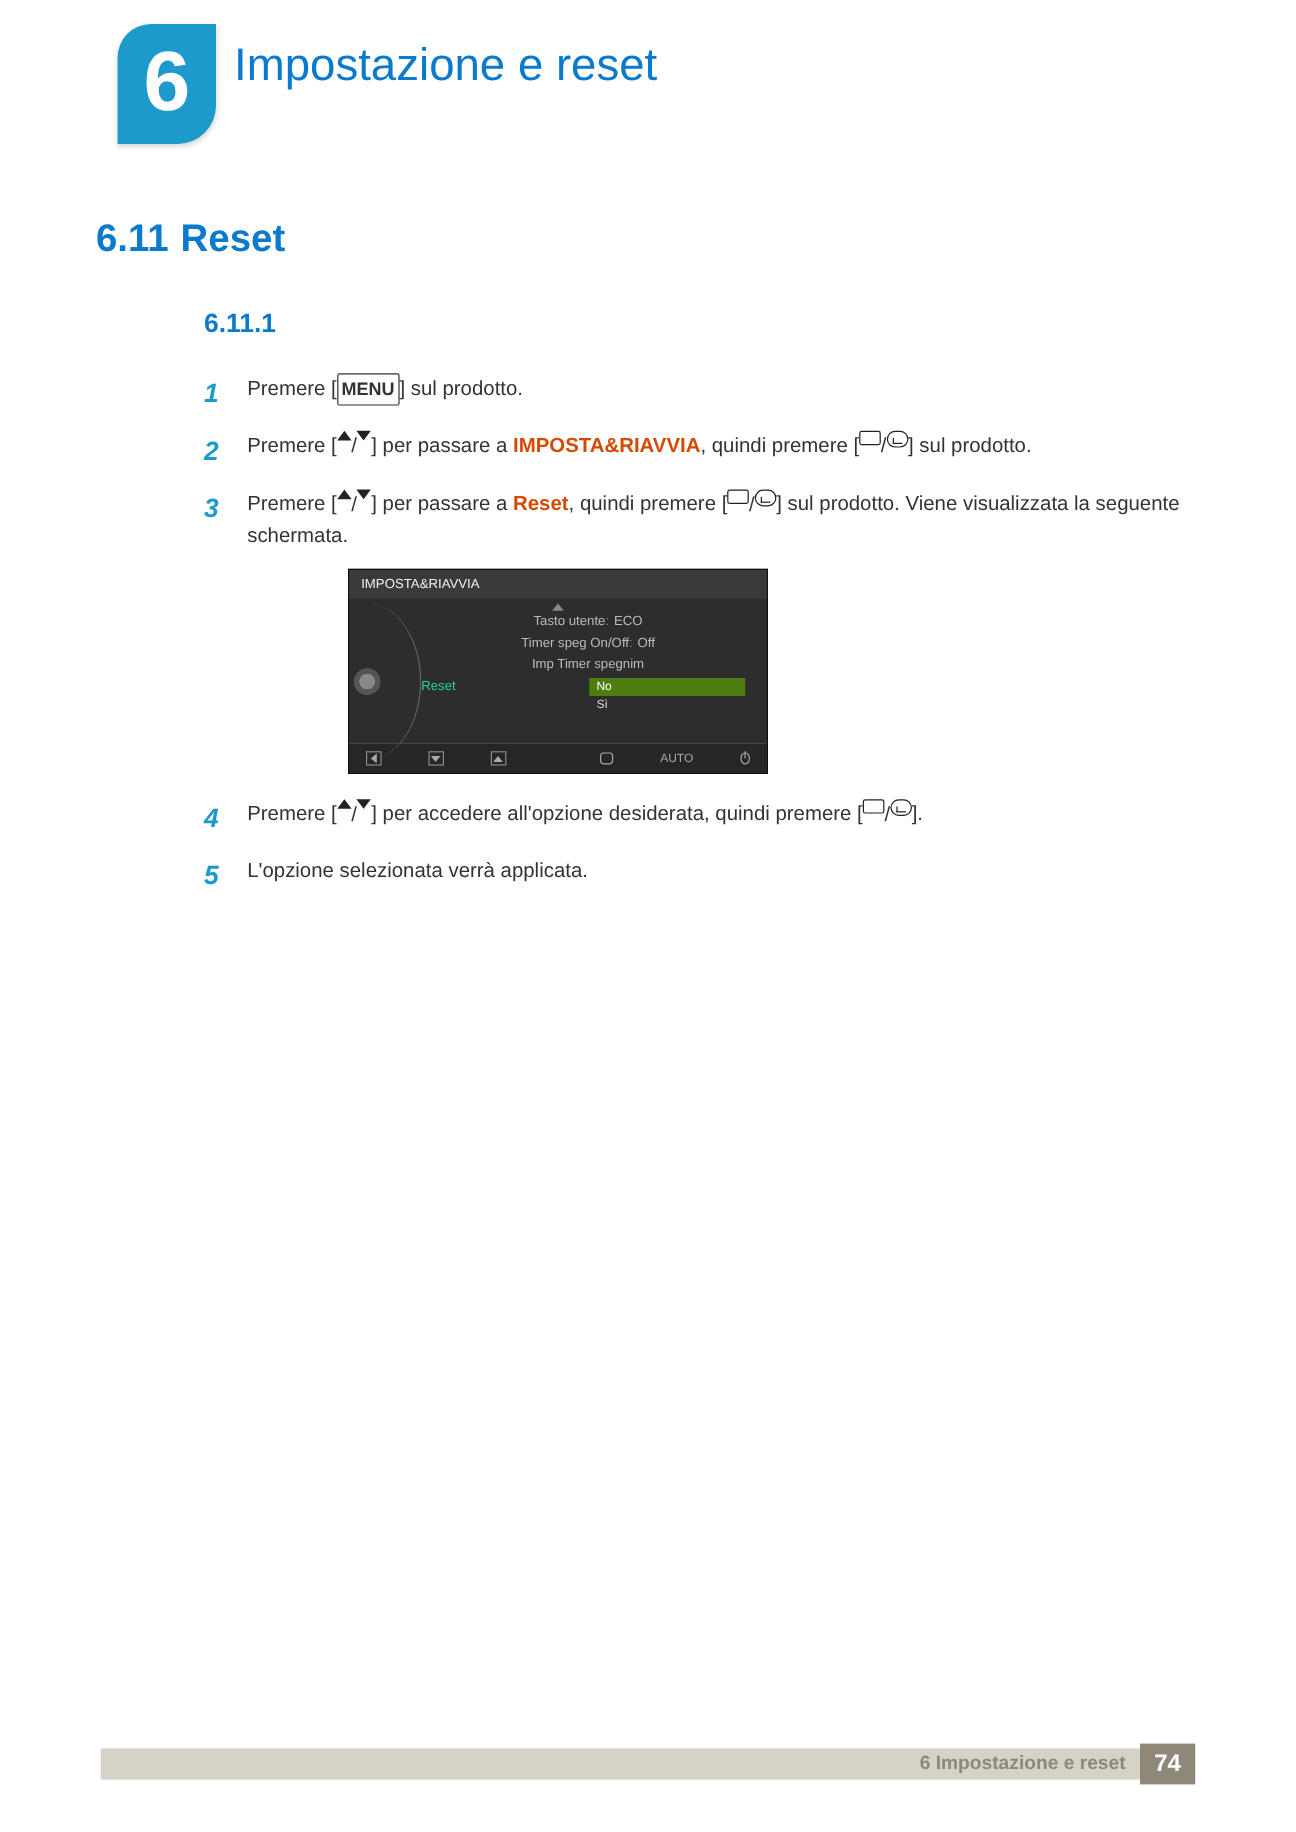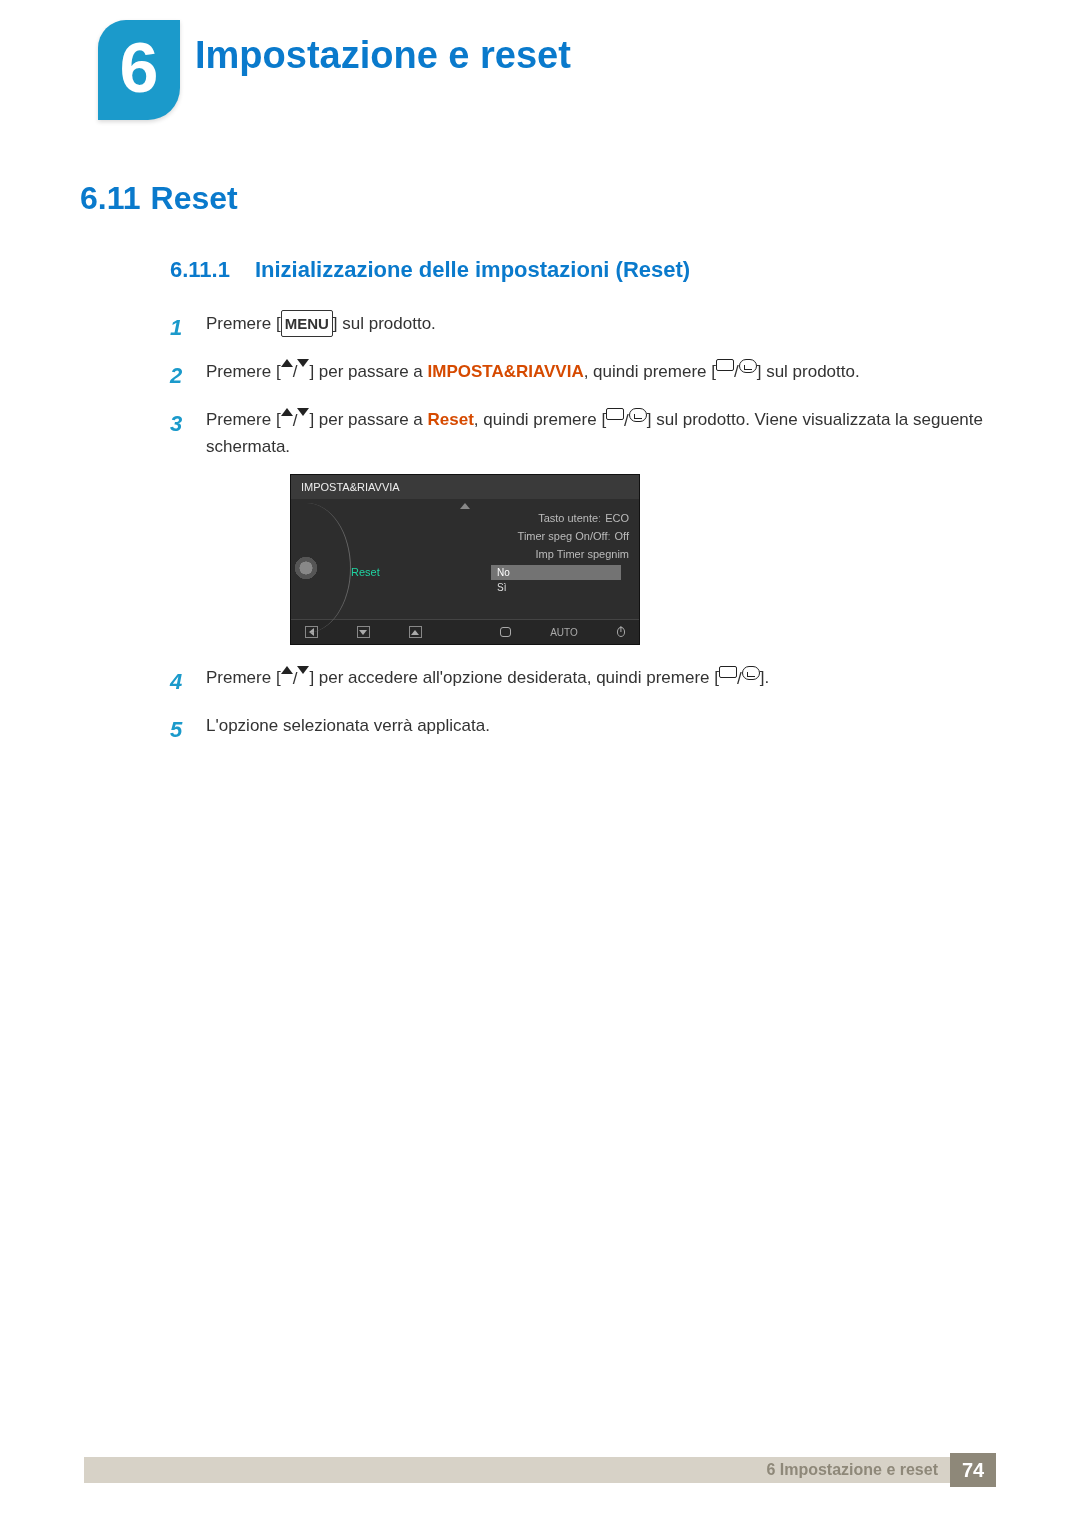--- a/index.html
+++ b/index.html
@@ -21,21 +21,21 @@
     font-size: 70px;
     font-weight: bold;
     text-align: center;
     line-height: 96px;
     box-shadow: 0 2px 4px rgba(0,0,0,.15);
   }
   .chapter-title {
     position: absolute;
     top: 34px; left: 195px;
     font-size: 38px;
-    font-weight: bold;
+    font-weight: normal;
     color: #0a7acc;
   }
   .content {
     position: absolute;
     top: 180px; left: 80px; right: 80px;
   }
   .section-head {
     display: flex;
     gap: 10px;
     font-size: 32px;
@@ -87,26 +87,26 @@
   .osd-arc {
     position:absolute; left:12px; top:4px; width:48px; height:130px;
     border-right:1px solid #666; border-radius:0 48px 48px 0/0 70px 70px 0;
     border-top:none;border-bottom:none;border-left:none;
   }
   .osd-gear {
     position:absolute; left:2px; top:56px; width:26px; height:26px;
     border-radius:50%; background:radial-gradient(circle,#888 35%, #555 36%, #555 60%, transparent 61%);
   }
   .osd-tri-top { position:absolute; left:50%; top:4px; transform:translateX(-50%); width:0;height:0;border-left:5px solid transparent;border-right:5px solid transparent;border-bottom:6px solid #888; }
-  .osd-row { display:flex; justify-content:flex-end; padding:3px 0; color:#bbb; }
+  .osd-row { display:flex; justify-content:center; padding:3px 0; color:#bbb; }
   .osd-row .colon { color:#888; margin-right:4px; }
   .osd-reset-row { color:#1fd3a1; padding:3px 0; }
   .osd-options { position:absolute; right:18px; top:66px; width:130px; }
   .osd-opt { font-size:10px; padding:2px 6px; color:#ddd; }
-  .osd-opt.sel { background:#737373; color:#fff; }
+  .osd-opt.sel { background:#4d7c0f; color:#fff; }
   .osd-bottombar {
     display:flex; align-items:center; gap:39px; background:#262626; border-top:1px solid #444;
     padding:6px 14px; font-size:10px; color:#aaa;
   }
   .osd-bottombar .spacer { flex:1; }
   .bb-btn { width:16px;height:12px;border:1px solid #888;display:inline-flex;align-items:center;justify-content:center; }
   .bb-tri-l{width:0;height:0;border-top:4px solid transparent;border-bottom:4px solid transparent;border-right:5px solid #aaa;}
   .bb-tri-d{width:0;height:0;border-left:4px solid transparent;border-right:4px solid transparent;border-top:5px solid #aaa;}
   .bb-tri-u{width:0;height:0;border-left:4px solid transparent;border-right:4px solid transparent;border-bottom:5px solid #aaa;}
   .bb-enter{width:14px;height:10px;border:1px solid #aaa;border-radius:3px;}
@@ -135,21 +135,20 @@
 <div class="content">
 
   <div class="section-head">
     <span>6.11</span>
     <span>Reset</span>
   </div>
 
 
   <div class="subsection-head">
     <span>6.11.1</span>
-    <span>Inizializzazione delle impostazioni (Reset)</span>
   </div>
 
   <div class="steps">
 
     <div class="step">
       <div class="step-num">1</div>
       <div class="step-body">
         <span>Premere [</span><span class="menu-word">MENU</span><span>] sul prodotto.</span>
       </div>
     </div>

